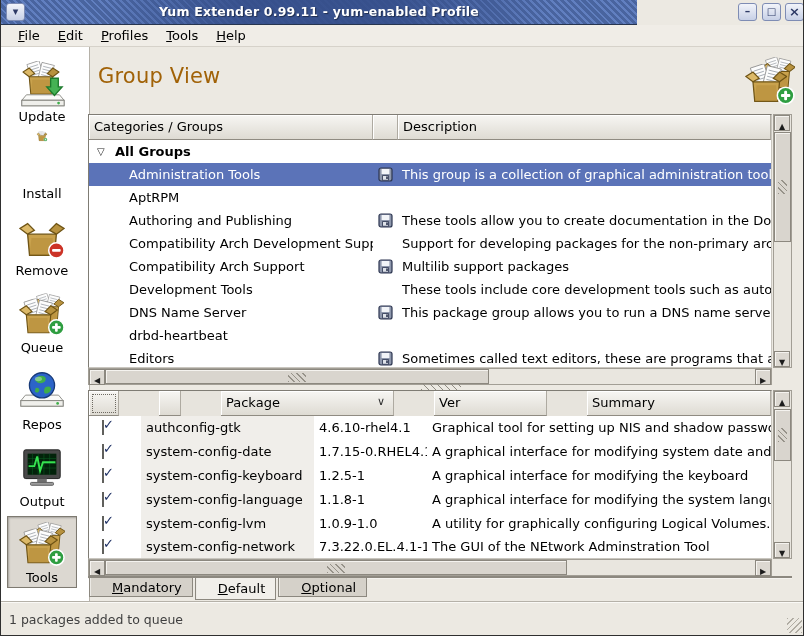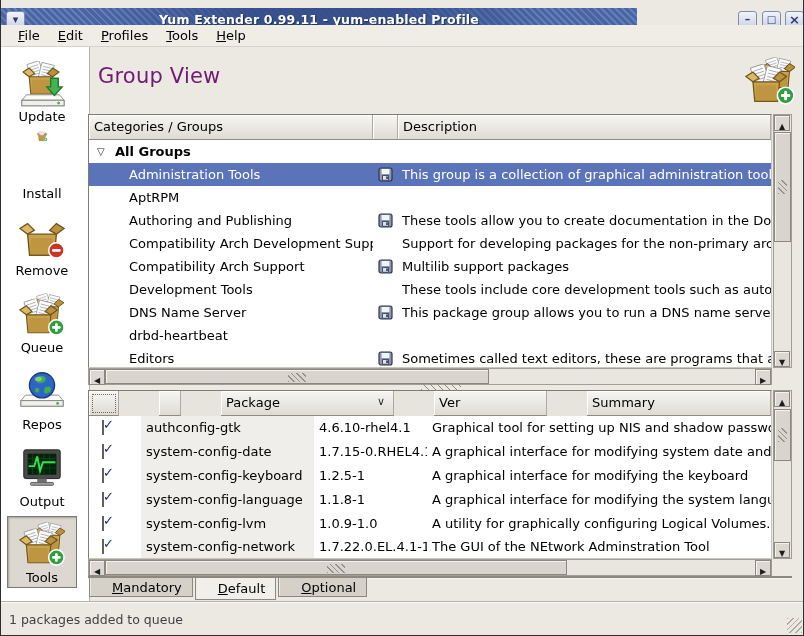--- a/index.html
+++ b/index.html
@@ -6,21 +6,21 @@
   html,body { width:804px; height:636px; }
   body {
     font-family:"DejaVu Sans","Liberation Sans",sans-serif;
     font-size:13px; color:#000; background:#ece9e2; overflow:hidden;
     position:relative; border:1px solid #2f2f2f; border-top:none;
   }
   .abs { position:absolute; }
 
   
   .titlebar {
-    left:0; top:8px; width:636px; height:25px;
+    left:0; top:0; width:636px; height:25px;
     background:
       linear-gradient(to right, rgba(59,84,143,0) 16%, rgba(53,78,138,.9) 38%, rgba(53,78,138,.9) 62%, rgba(59,84,143,0) 86%),
       repeating-linear-gradient(45deg,#617fc0 0px,#617fc0 2px,#49649f 2px,#49649f 5px);
     border-bottom:1px solid #27354f;
   }
   .title-text {
     position:absolute; left:0; right:0; top:4px; text-align:center;
     color:#fff; font-weight:bold; font-size:12.5px;
     text-shadow:1px 1px 1px rgba(0,0,0,.45); letter-spacing:.2px;
   }
@@ -57,21 +57,21 @@
     gap:2px; padding-bottom:2px;
   }
   .side-item svg { width:46px; height:46px; }
   .side-label { font-size:13px; color:#000; }
   .side-item.active {
     background:#dcd8d1; border:1px solid #7e7a71;
     box-shadow:inset 1px 1px 2px rgba(0,0,0,.25);
   }
 
   
-  .main-title { left:97px; top:64px; font-size:21px; color:#701a75; letter-spacing:.2px; }
+  .main-title { left:97px; top:64px; font-size:21px; color:#a16207; letter-spacing:.2px; }
   .header-icon { left:744px; top:56px; width:50px; height:52px; }
   .header-icon svg { width:50px; height:52px; }
 
   
   .tframe { background:#fff; border:1px solid #7f7c74; border-right-color:#c9c6bf; border-bottom-color:#c9c6bf; overflow:hidden; }
   .thead { display:grid; height:25px; background:#e7e4dd; }
   .th {
     background:linear-gradient(#f7f6f3,#dedbd3);
     border-right:1px solid #aeaaa1; border-bottom:1px solid #8f8b82;
     box-shadow:inset 1px 1px 0 #fff;
@@ -521,21 +521,21 @@
     <div class="cell"><span class="checkbox checked"></span></div>
     <div class="cell"></div>
     <div class="cell cell-pkgname">system-config-lvm</div>
     <div class="cell">1.0.9-1.0</div>
     <div class="cell">A utility for graphically configuring Logical Volumes.</div>
   </div>
       <div class="pkg-row">
     <div class="cell"><span class="checkbox checked"></span></div>
     <div class="cell"></div>
     <div class="cell cell-pkgname">system-config-network</div>
-    <div class="cell">1.7.22.0.EL.4.1-1</div>
+    <div class="cell">7.3.22.0.EL.4.1-1</div>
     <div class="cell">The GUI of the NEtwork Adminstration Tool</div>
   </div>
     </div>
 </div>
 
 <div class="abs sb" style="left:772px; top:390px; width:19px; height:169px;">
   <div class="sb-btn sb-up" style="left:0px; top:0px;"></div>
   <div class="sb-thumb" style="left:0px; top:18px; width:17px; height:52px;">
       <div class="grip-v"></div>
     </div>

